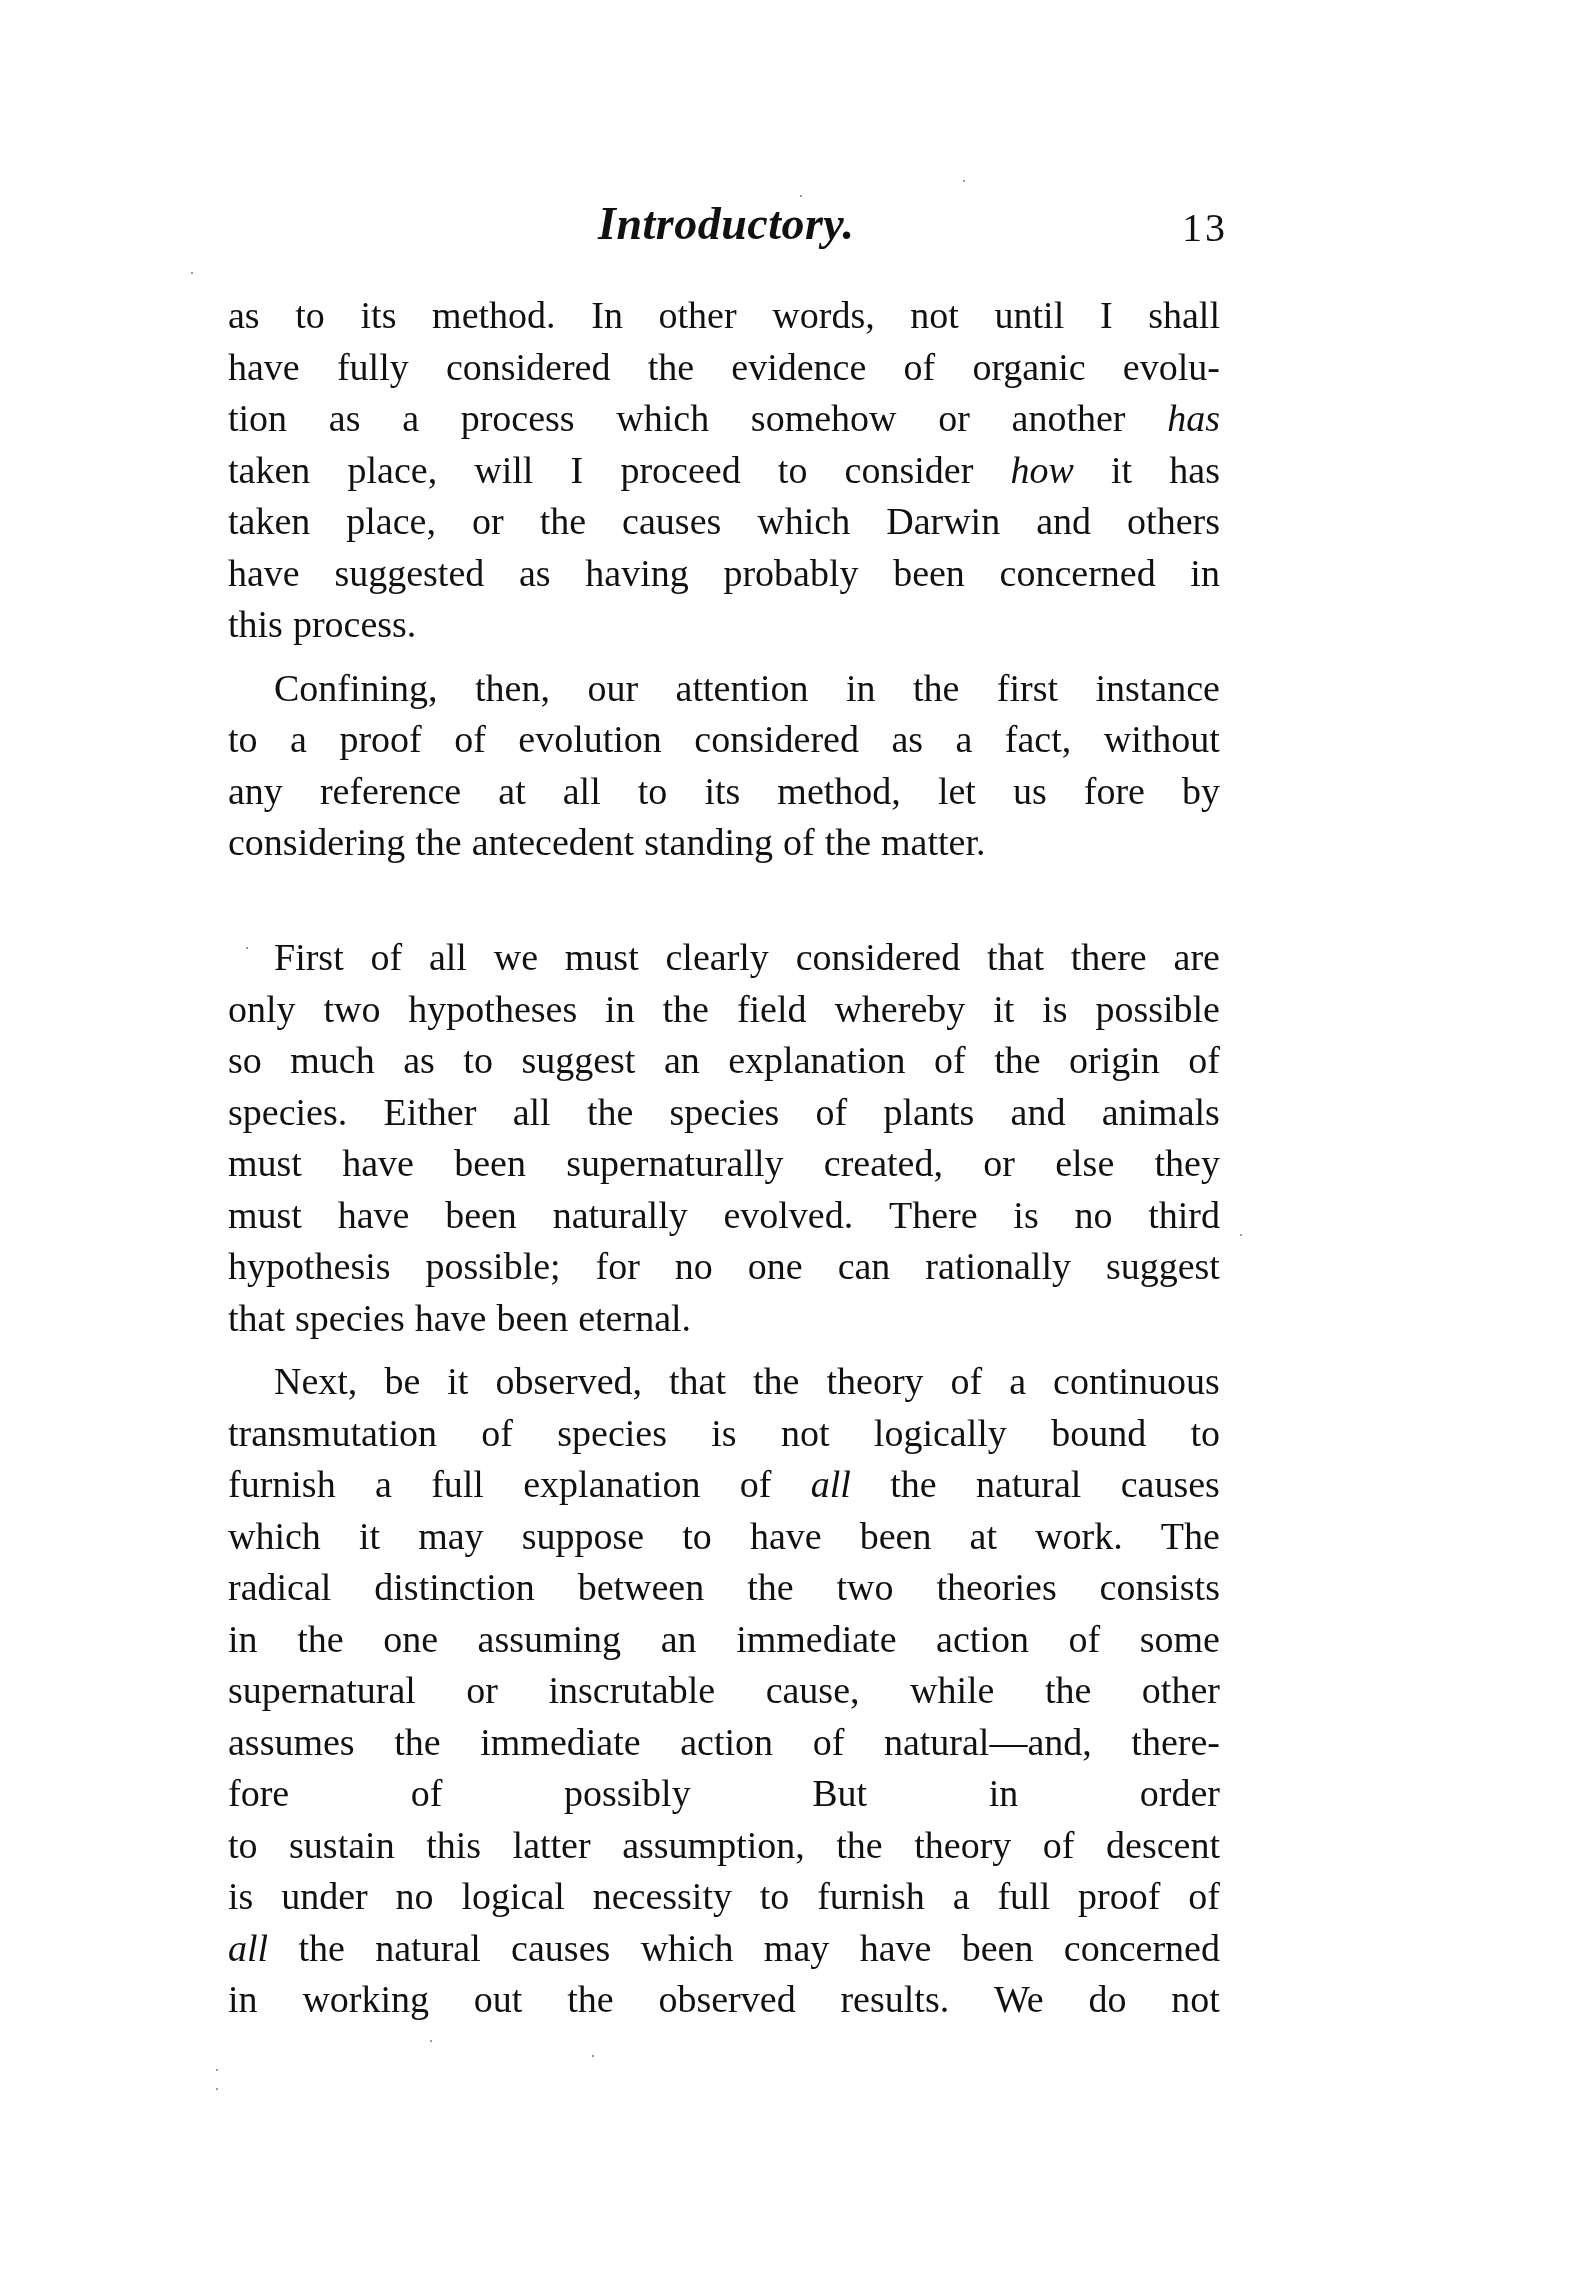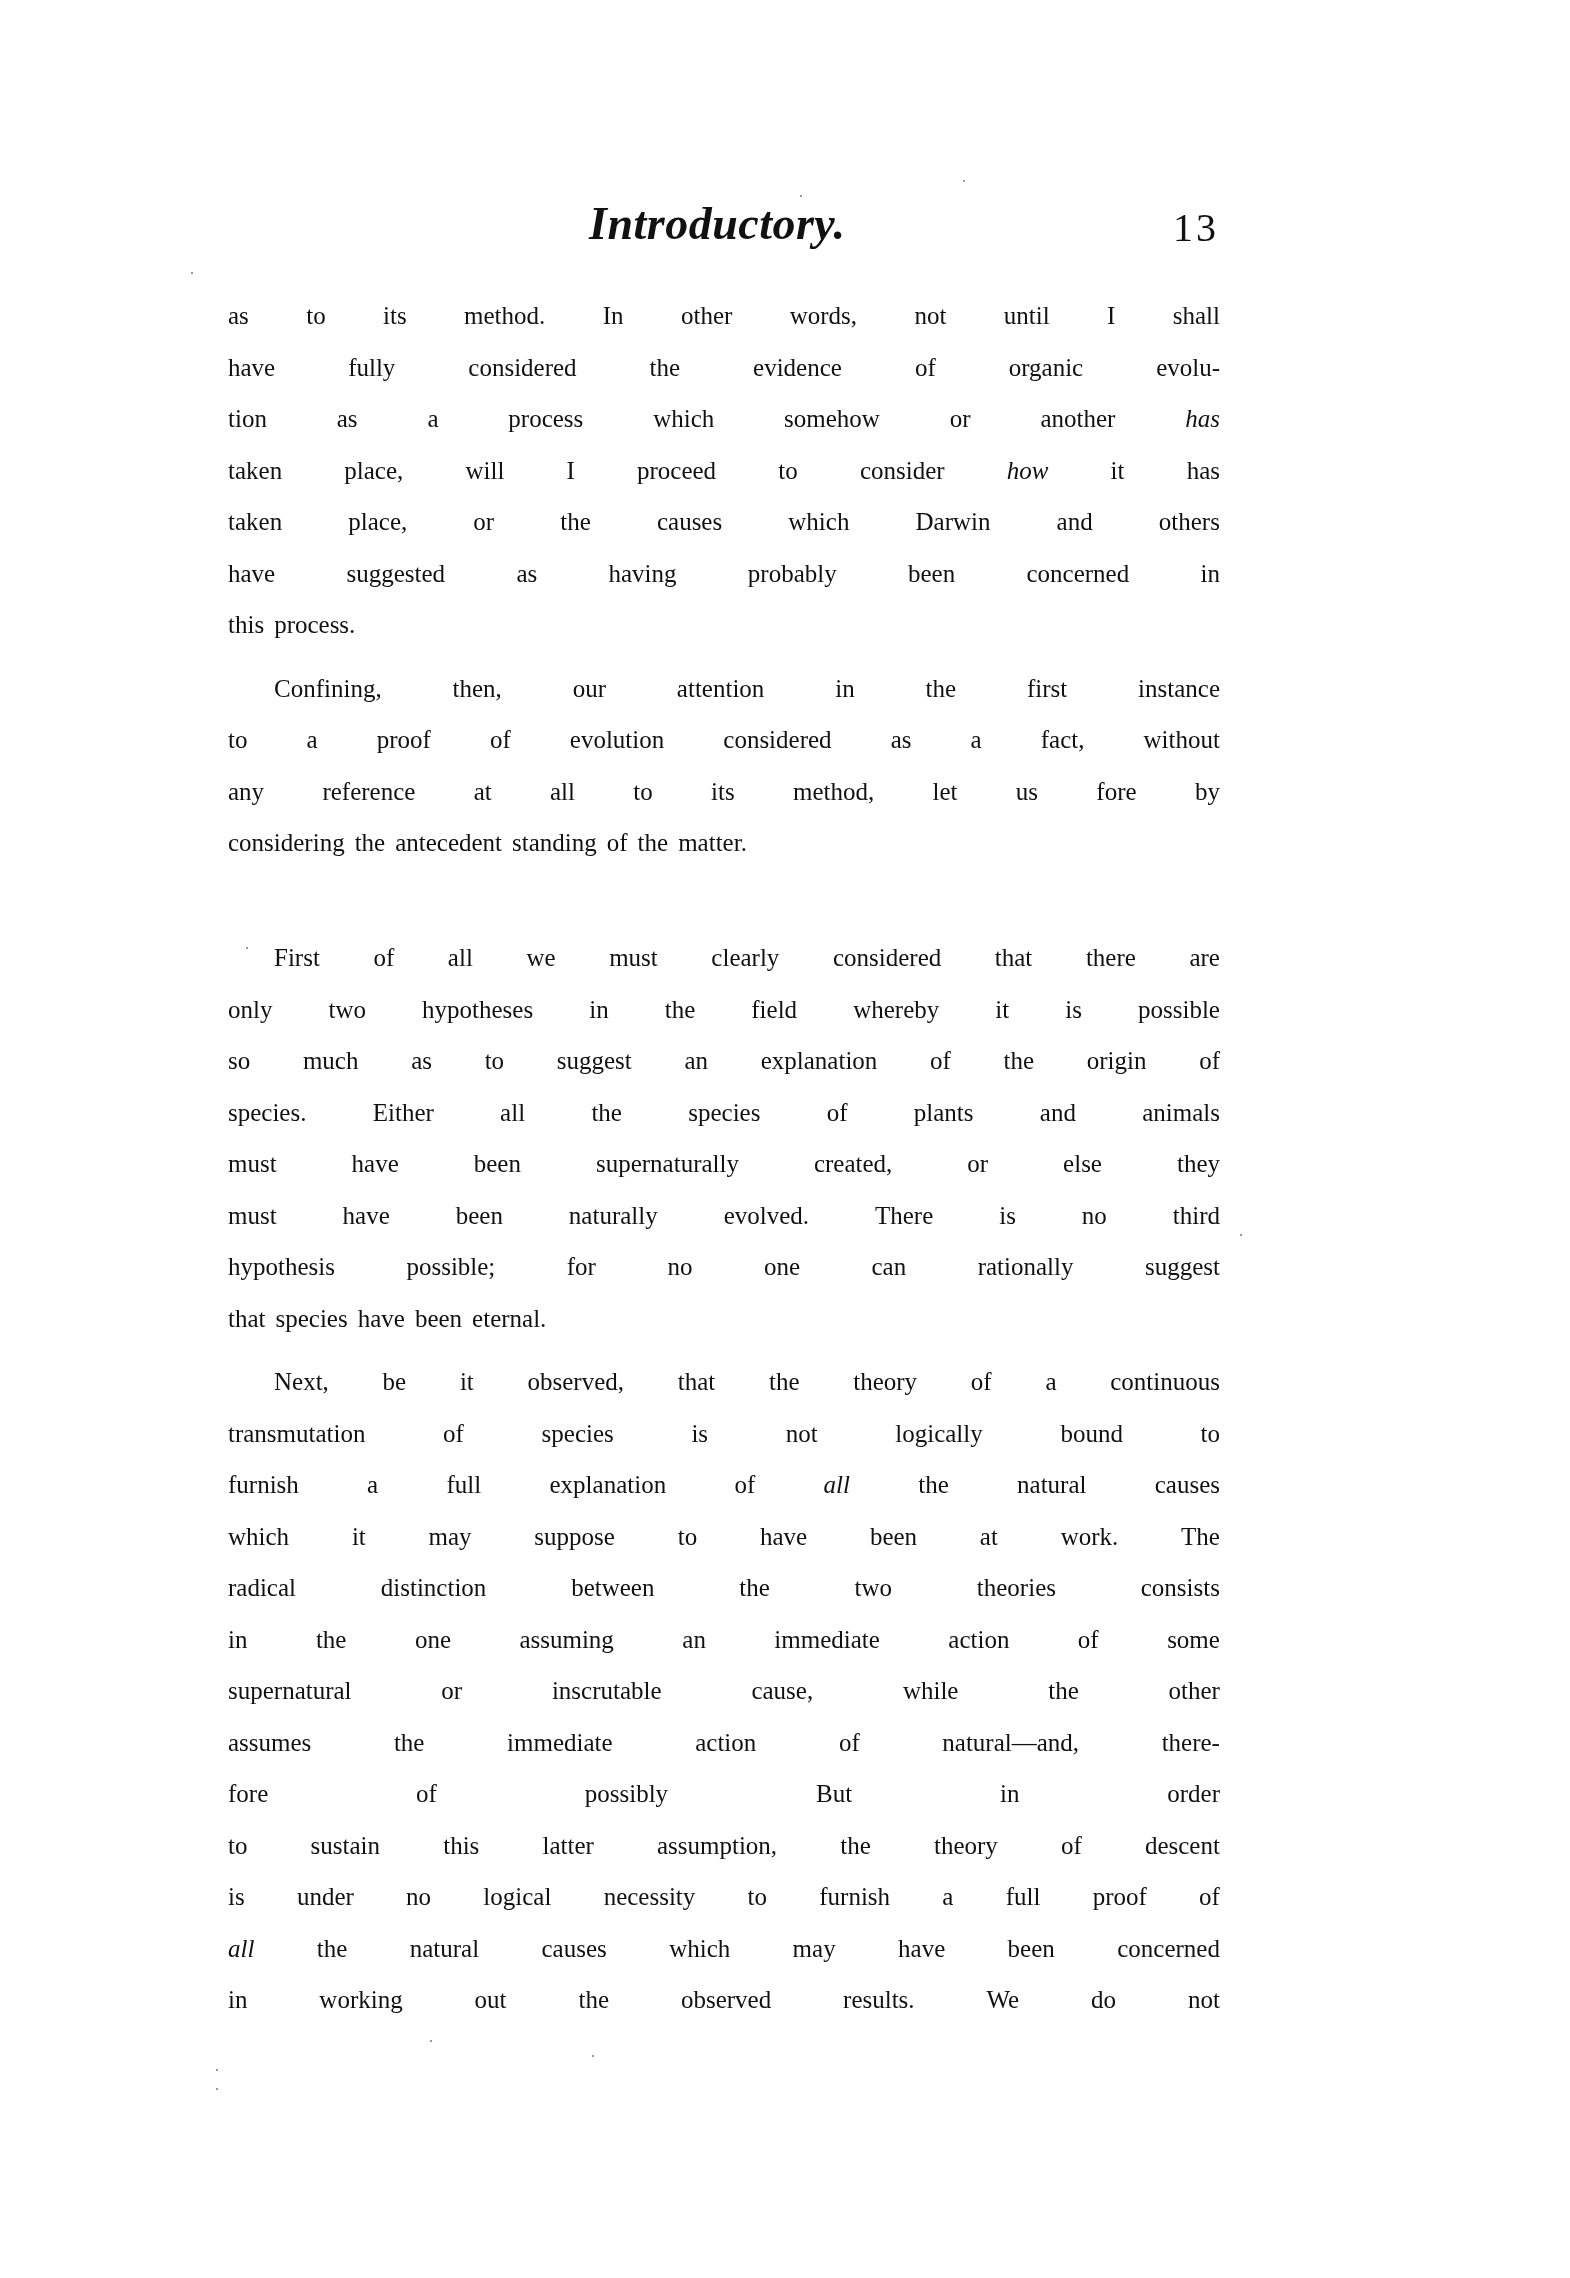--- a/index.html
+++ b/index.html
@@ -18,21 +18,21 @@
     .page {
       position: absolute;
       left: 0;
       top: 0;
       width: 1570px;
       height: 2278px;
       background: #ffffff;
     }
     .running-head {
       position: absolute;
-      left: 227px;
+      left: 236px;
       top: 196px;
       width: 992px;
       height: 60px;
     }
     .running-title {
       position: absolute;
       left: 362px;
       top: 0;
       font-style: italic;
       font-weight: bold;
@@ -51,21 +51,21 @@
     .body-text {
       position: absolute;
       left: 228px;
       top: 290px;
       width: 992px;
     }
     .line {
       display: block;
       height: 51.5px;
       line-height: 51.5px;
-      font-size: 25px;
+      font-size: 38px;
       text-align: justify;
       text-align-last: justify;
       white-space: nowrap;
       overflow: visible;
     }
     .line.last {
       text-align-last: left;
     }
     .line.indent {
       padding-left: 46px;

